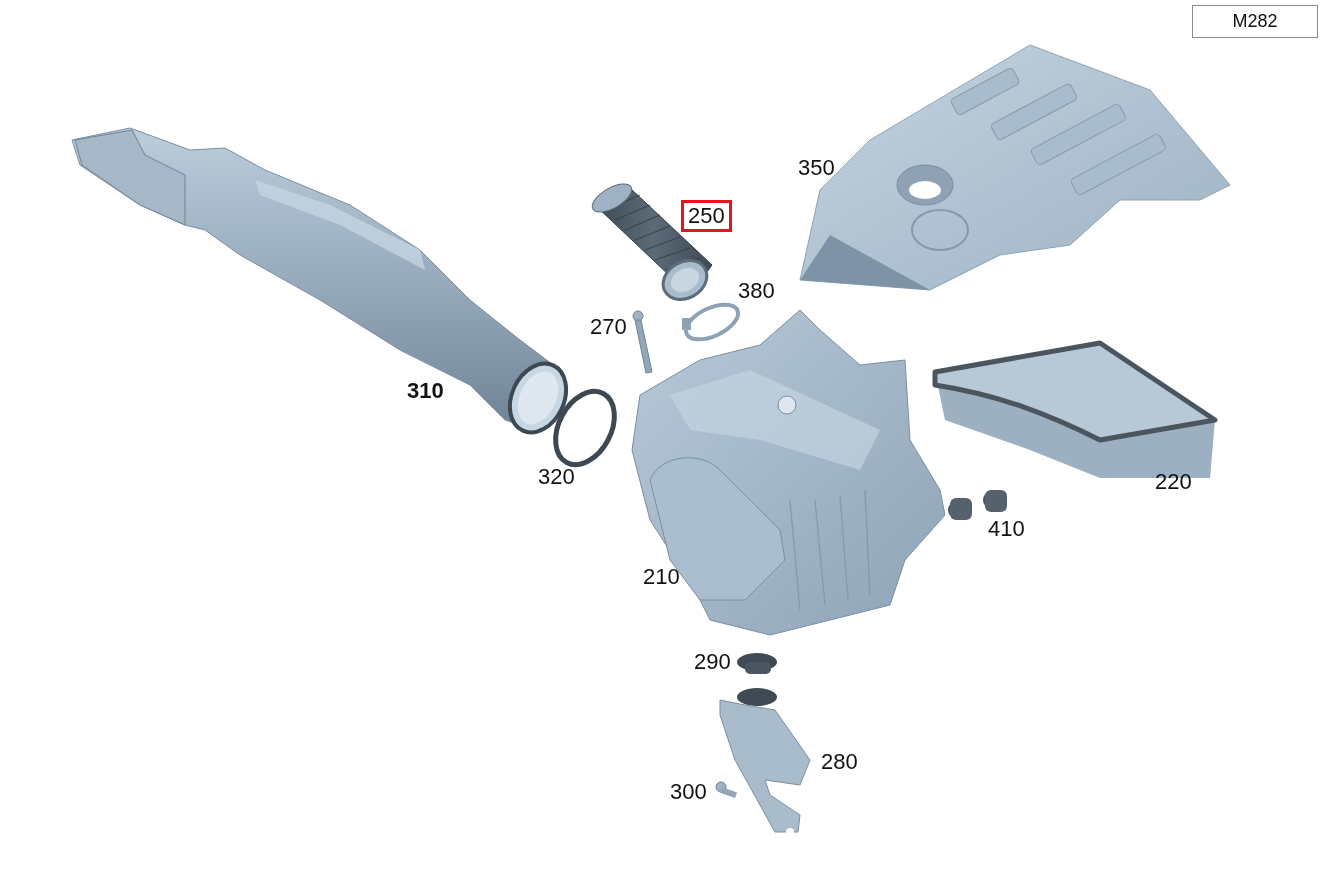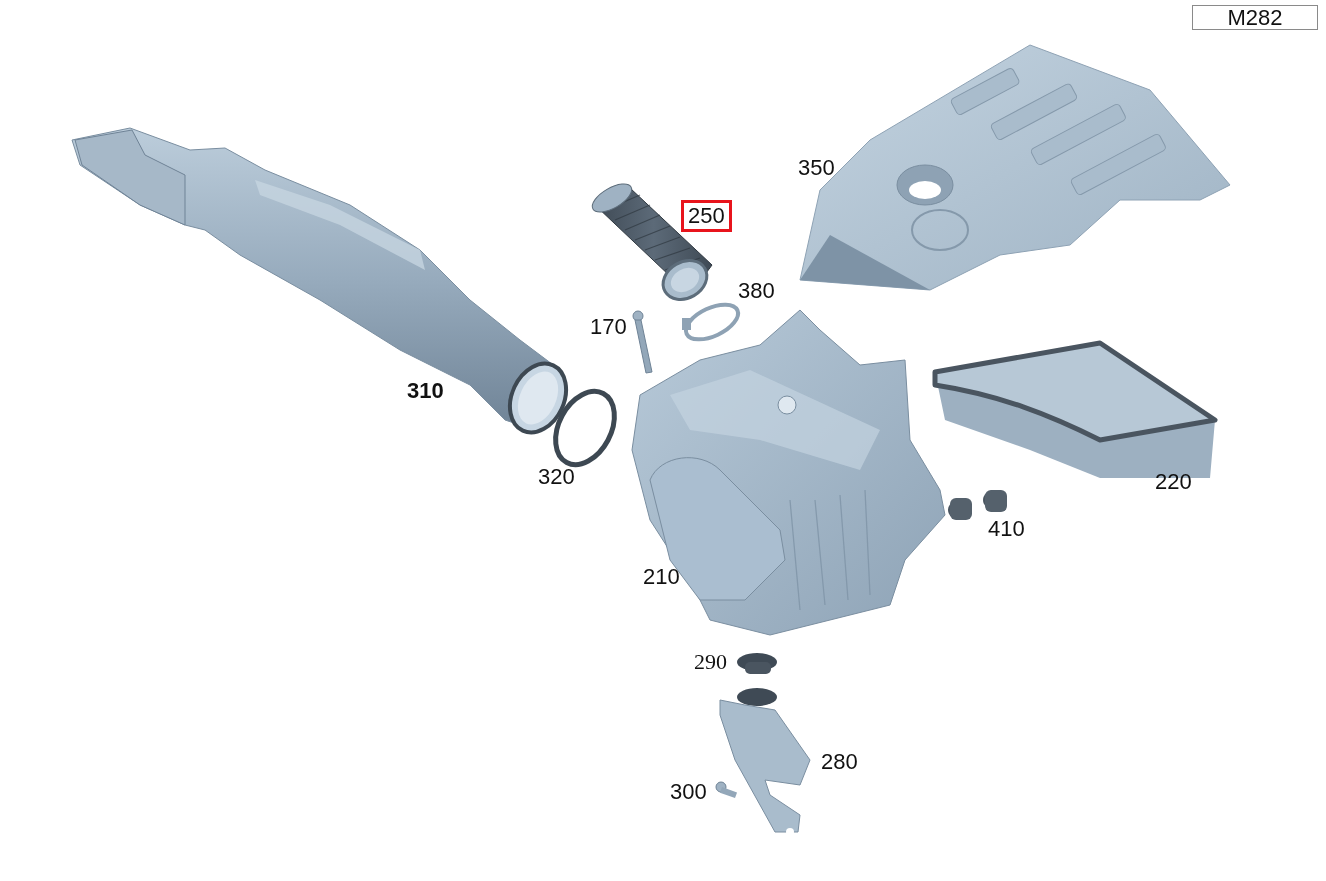--- a/index.html
+++ b/index.html
@@ -1,20 +1,20 @@
 <!DOCTYPE html>
 <html><head>
 <meta charset="utf-8">
 <style>
   html, body { margin:0; padding:0; background:#ffffff; }
   body { width:1326px; height:881px; position:relative; overflow:hidden;
          font-family:"Liberation Sans", sans-serif; }
-  .code-box { position:absolute; left:1192px; top:5px; width:126px; height:25px;
+  .code-box { position:absolute; left:1192px; top:5px; width:126px; height:33px;
               border:1px solid #8a8a8a; box-sizing:border-box; background:#fff;
-              font-size:22px; color:#111; display:flex; align-items:center; justify-content:center; }
+              font-size:18px; color:#111; display:flex; align-items:center; justify-content:center; }
   .art { position:absolute; left:0; top:0; width:1326px; height:881px; }
   .callout { position:absolute; font-size:22px; color:#111; line-height:1; cursor:pointer; }
   .callout.hl { border:3px solid #e8141c; padding:2px 4px; background:#fff;margin-left:12px; }
 </style>
 </head>
 <body>
 
 <div class="code-box">M282</div>
 
 <svg class="art" viewBox="0 0 1326 881" xmlns="http://www.w3.org/2000/svg">
@@ -129,21 +129,21 @@
 
   <g>
     <circle cx="721" cy="787" r="5" fill="#9fb2c3" stroke="#6f8396"></circle>
     <rect x="722" y="787" width="16" height="6" fill="#93a7b9" transform="rotate(20 722 787)"></rect>
   </g>
 </svg>
 
 <div class="callout" style="left:798px; top:157px;">350</div>
 <div class="callout hl" style="left:669px; top:200px;">250</div>
 <div class="callout" style="left:738px; top:280px;">380</div>
-<div class="callout" style="left:590px; top:316px;">170</div>
+<div class="callout" style="left:590px; top:316px;">270</div>
 <div class="callout" style="left:407px; top:380px;font-weight:bold;">310</div>
 <div class="callout" style="left:538px; top:466px;">320</div>
 <div class="callout" style="left:1155px; top:471px;">220</div>
 <div class="callout" style="left:988px; top:518px;">410</div>
 <div class="callout" style="left:643px; top:566px;">210</div>
-<div class="callout" style="left:694px; top:651px;font-family:Liberation Serif, serif;">290</div>
+<div class="callout" style="left:694px; top:651px;">290</div>
 <div class="callout" style="left:821px; top:751px;">280</div>
 <div class="callout" style="left:670px; top:781px;">300</div>
 
 </body></html>

